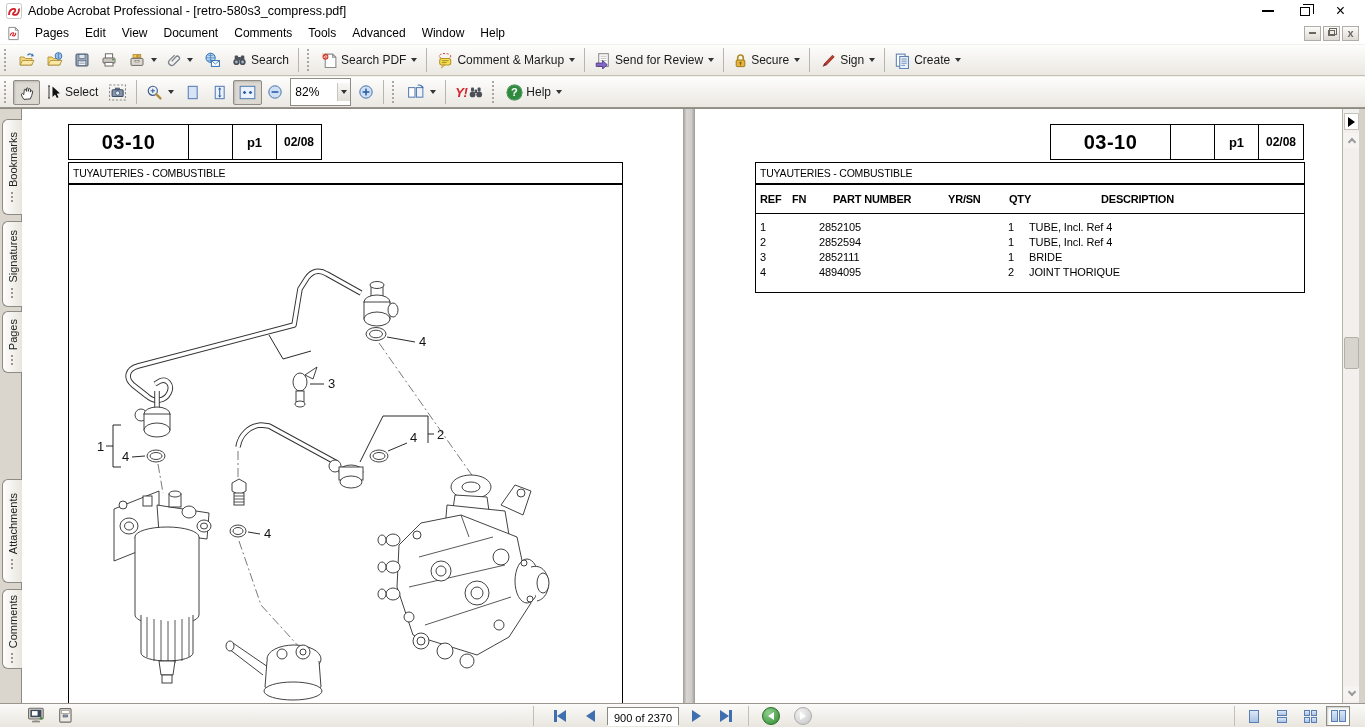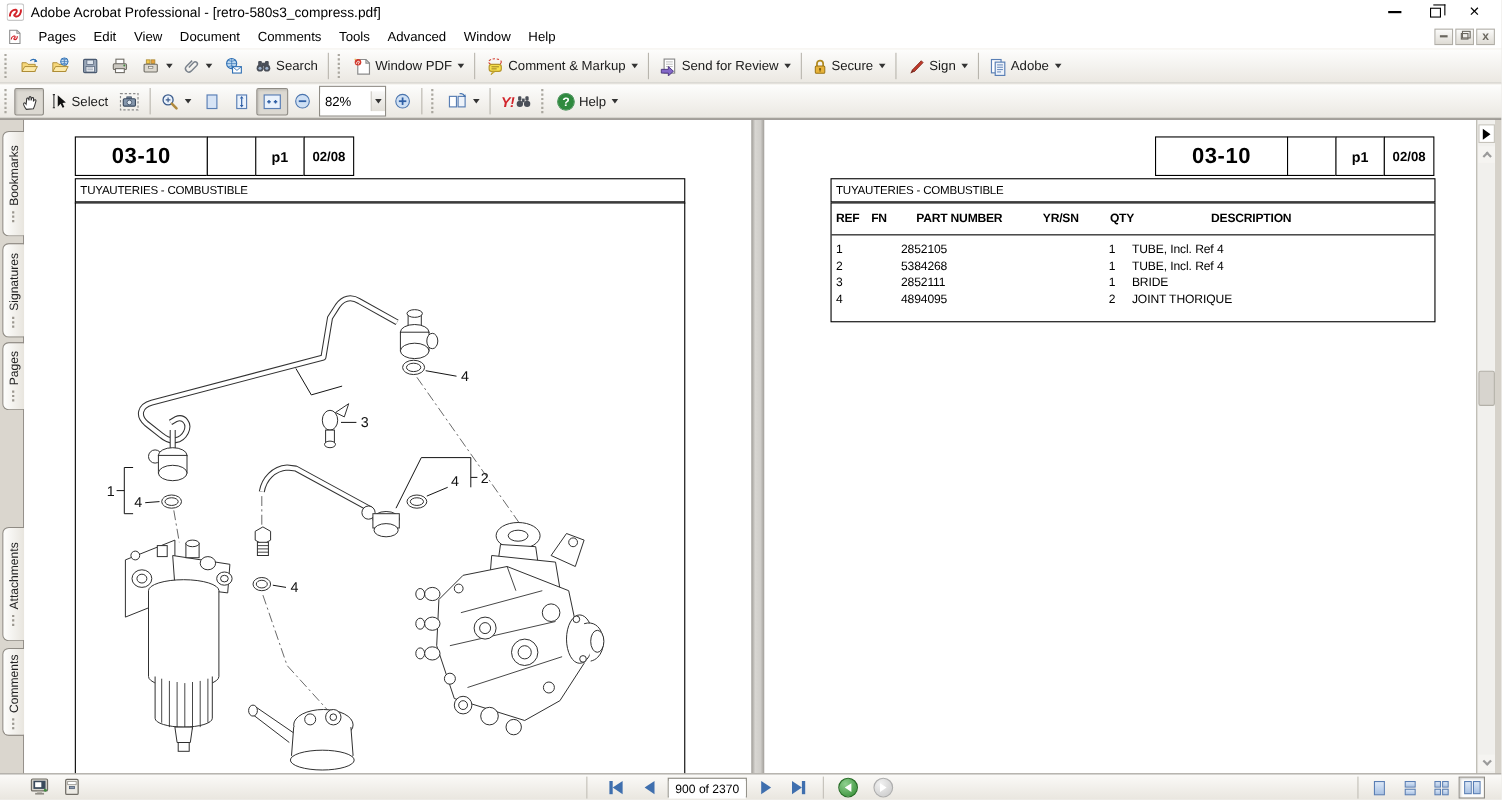--- a/index.html
+++ b/index.html
@@ -232,21 +232,21 @@
     <span class="tsep"></span>
       <span class="grip"></span>
     <span class="tbtn">
         <svg width="17" height="17" viewBox="0 0 16 16">
           <path d="M4 2 h7 l3 3 v9.5 h-10 Z" fill="#fff" stroke="#8a8a8a"></path>
           <path d="M11 2 v3 h3" fill="none" stroke="#8a8a8a"></path>
           <circle cx="4.2" cy="4.4" r="2.8" fill="#d23b2f"></circle>
           <path d="M2.8 5.6 C2.8 3.4 5.6 3 5.4 4.2 C5.2 5.4 3.6 5.6 4.8 6" fill="none" stroke="#fff" stroke-width="0.8"></path>
           <path d="M1.6 1 l1 1.2 -1.5 0.4 Z" fill="#e8b33a"></path>
         </svg>
-        <span>Window PDF</span>
+        <span>Search PDF</span>
         <span class="caret"></span>
       </span>
     <span class="tsep"></span>
     <span class="tbtn">
         <svg width="18" height="17" viewBox="0 0 16 16">
           <ellipse cx="8" cy="4" rx="5.4" ry="2.6" fill="none" stroke="#d23b2f" stroke-width="0.9" stroke-dasharray="2 1.4"></ellipse>
           <rect x="3" y="6.2" width="10.4" height="6" rx="2" fill="#f7e04b" stroke="#b5952a"></rect>
           <path d="M6.2 12 l-1.6 3 3.2 -2.6 Z" fill="#f7e04b" stroke="#b5952a" stroke-width="0.7"></path>
           <path d="M5 8.2 h6.4 M5 10 h4.4" stroke="#8a6f1e" stroke-width="0.7"></path>
         </svg>
@@ -283,21 +283,21 @@
         <span>Sign</span>
         <span class="caret"></span>
       </span>
     <span class="tsep"></span>
     <span class="tbtn">
         <svg width="17" height="17" viewBox="0 0 16 16">
           <rect x="2.2" y="2" width="8.2" height="11.4" fill="#fff" stroke="#5a7fb5"></rect>
           <rect x="5.4" y="4.2" width="8.2" height="11.4" fill="#eef3fa" stroke="#5a7fb5"></rect>
           <path d="M7 6.6 h5 M7 8.6 h5 M7 10.6 h5 M7 12.6 h3.4" stroke="#5a7fb5" stroke-width="0.8"></path>
         </svg>
-        <span>Adobe</span>
+        <span>Create</span>
         <span class="caret"></span>
       </span>
   </div>
 
   <div class="toolbar tb2">
     <span class="grip"></span>
     <span class="tbtn pressed">
         <svg width="17" height="17" viewBox="0 0 16 16">
           <path d="M5.6 14.5 C4.2 12.6 2.6 10 3.5 9.2 c0.7 -0.6 1.5 0.2 1.9 0.9 L5.9 6 c-0.3 -1.2 1.2 -1.6 1.6 -0.4 l0.4 1.3 0.1 -2.4 c0 -1.2 1.6 -1.2 1.6 0 l0.1 2.4 0.5 -1.9 c0.3 -1.1 1.7 -0.8 1.6 0.4 l-0.2 2.3 0.6 -1 c0.6 -0.9 1.9 -0.4 1.6 0.7 c-0.5 2.1 -1.1 4.8 -2.2 6.6 Z" fill="#fff" stroke="#333" stroke-width="0.9"></path>
         </svg>
@@ -583,21 +583,21 @@
           <span class="pth" style="left:345px">DESCRIPTION</span>
           <span class="hl"></span>
           <div class="prow">
             <span style="left:4px;top:36px">1</span>
             <span style="left:63px;top:36px">2852105</span>
             <span style="left:240px;top:36px;width:18px;text-align:right">1</span>
             <span style="left:273px;top:36px">TUBE, Incl. Ref 4</span>
           </div>
           <div class="prow">
             <span style="left:4px;top:51px">2</span>
-            <span style="left:63px;top:51px">5384268</span>
+            <span style="left:63px;top:51px">2852594</span>
             <span style="left:240px;top:51px;width:18px;text-align:right">1</span>
             <span style="left:273px;top:51px">TUBE, Incl. Ref 4</span>
           </div>
           <div class="prow">
             <span style="left:4px;top:66px">3</span>
             <span style="left:63px;top:66px">2852111</span>
             <span style="left:240px;top:66px;width:18px;text-align:right">1</span>
             <span style="left:273px;top:66px">BRIDE</span>
           </div>
           <div class="prow">

